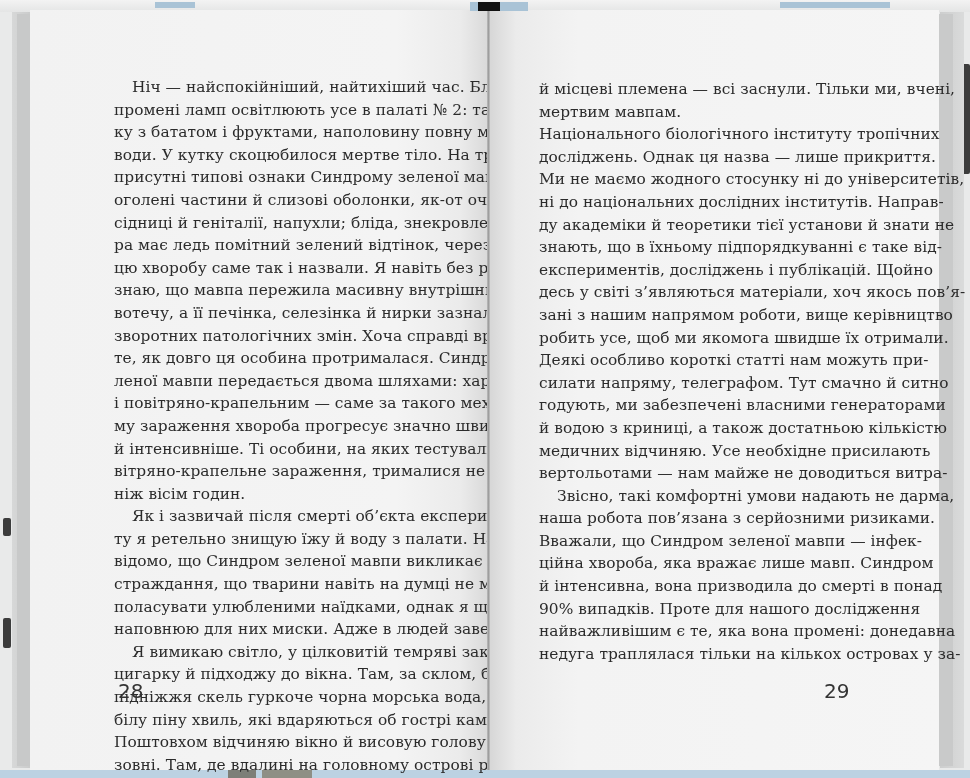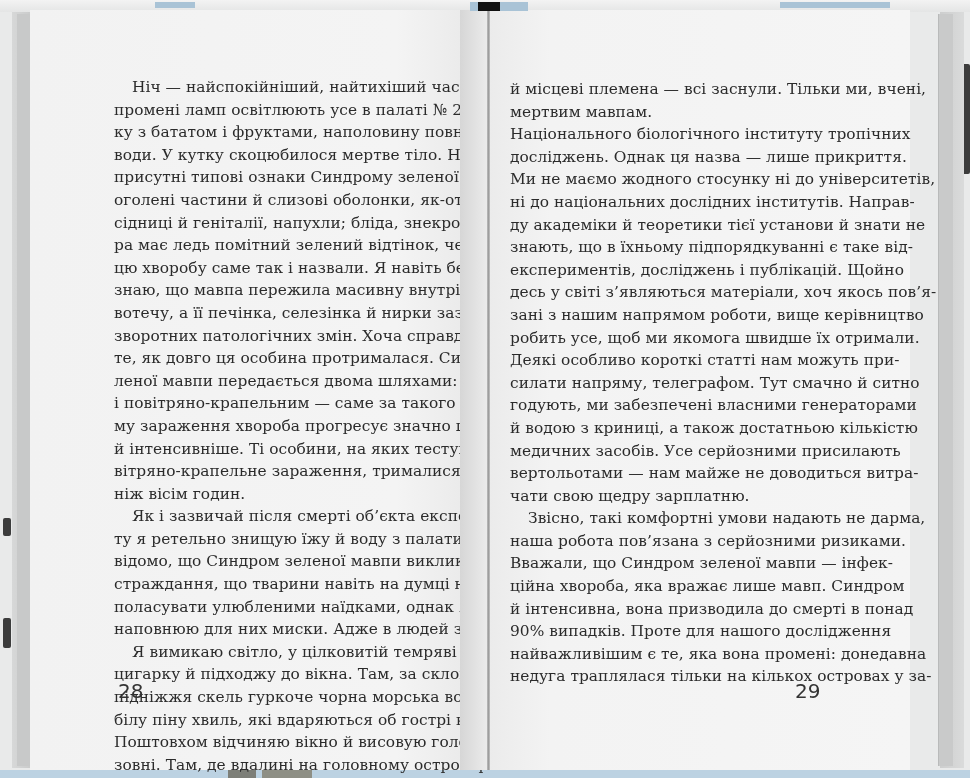--- a/index.html
+++ b/index.html
@@ -44,21 +44,21 @@
     }
     .page {
       position: absolute; top: 10px; height: 760px;
       color: #2b2b2b;
     }
     .page.left {
       left: 30px; width: 458px;
       background: linear-gradient(90deg, #f2f2f2 0%, #f4f4f4 80%, #ebebeb 94%, #d9d9d9 100%);
     }
     .page.right {
-      left: 460px; width: 450px;
+      left: 489px; width: 450px;
       background: linear-gradient(90deg, #d6d6d6 0%, #ebebeb 6%, #f3f3f3 20%, #f5f5f5 100%);
     }
     .gutter {
       position: absolute; left: 487px; top: 10px; width: 3px; height: 760px;
       background: linear-gradient(90deg, #bdbdbd, #9e9e9e, #c4c4c4);
     }
     .gutter-cap {
       position: absolute; left: 478px; top: 2px; width: 22px; height: 9px;
       background: #111;
     }
@@ -148,23 +148,22 @@
       <span class="line justify">ду академіки й теоретики тієї установи й знати не</span>
       <span class="line justify">знають, що в їхньому підпорядкуванні є таке від-</span>
       <span class="line justify">експериментів, досліджень і публікацій. Щойно</span>
       <span class="line justify">десь у світі з’являються матеріали, хоч якось пов’я-</span>
       <span class="line justify">зані з нашим напрямом роботи, вище керівництво</span>
       <span class="line justify">робить усе, щоб ми якомога швидше їх отримали.</span>
       <span class="line justify">Деякі особливо короткі статті нам можуть при-</span>
       <span class="line justify">силати напряму, телеграфом. Тут смачно й ситно</span>
       <span class="line justify">годують, ми забезпечені власними генераторами</span>
       <span class="line justify">й водою з криниці, а також достатньою кількістю</span>
-      <span class="line justify">медичних засобів. Усе серйозними присилають</span>
+      <span class="line justify">медичних відчиняю. Усе необхідне присилають</span>
       <span class="line justify">вертольотами — нам майже не доводиться витра-</span>
-      <span class="line">чати свою щедру зарплатню.</span>
       <span class="line justify indent">Звісно, такі комфортні умови надають не дарма,</span>
       <span class="line justify">наша робота пов’язана з серйозними ризиками.</span>
       <span class="line justify">Вважали, що Синдром зеленої мавпи — інфек-</span>
       <span class="line justify">ційна хвороба, яка вражає лише мавп. Синдром</span>
       <span class="line justify">й інтенсивна, вона призводила до смерті в понад</span>
       <span class="line justify">90% випадків. Проте для нашого дослідження</span>
       <span class="line justify">найважливішим є те, яка вона промені: донедавна</span>
       <span class="line justify">недуга траплялася тільки на кількох островах у за-</span>
     </div>
   <div class="page-number">29</div>

